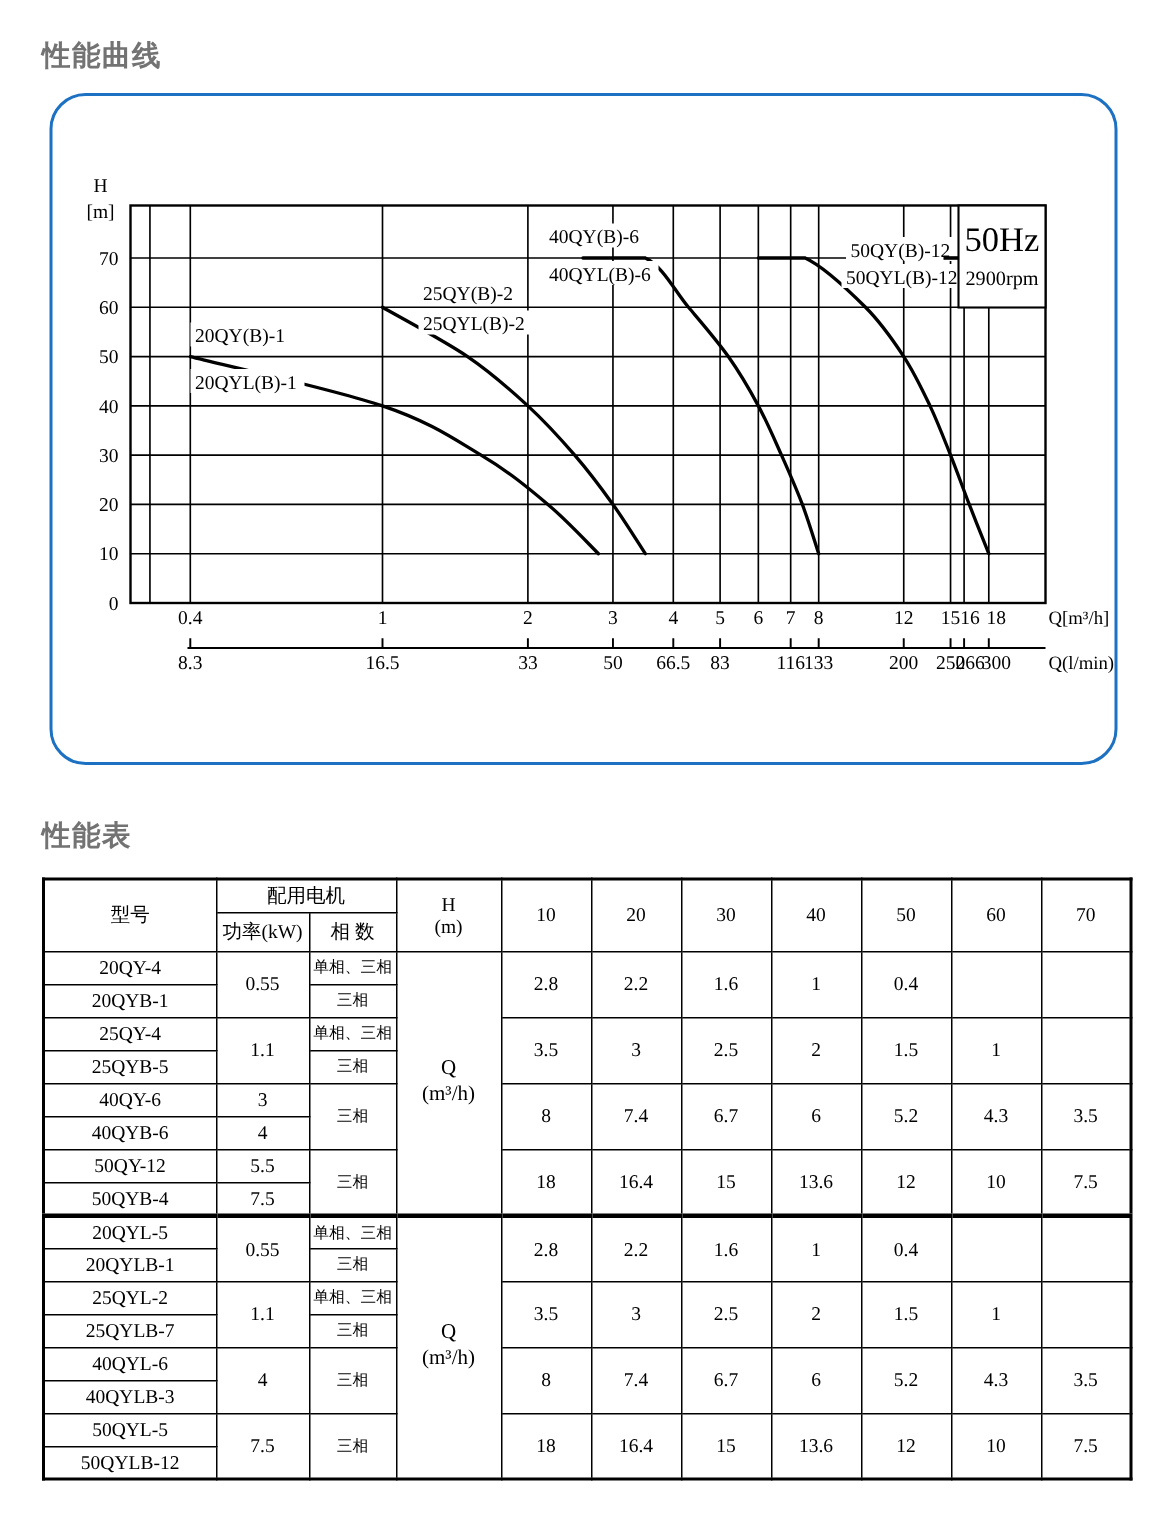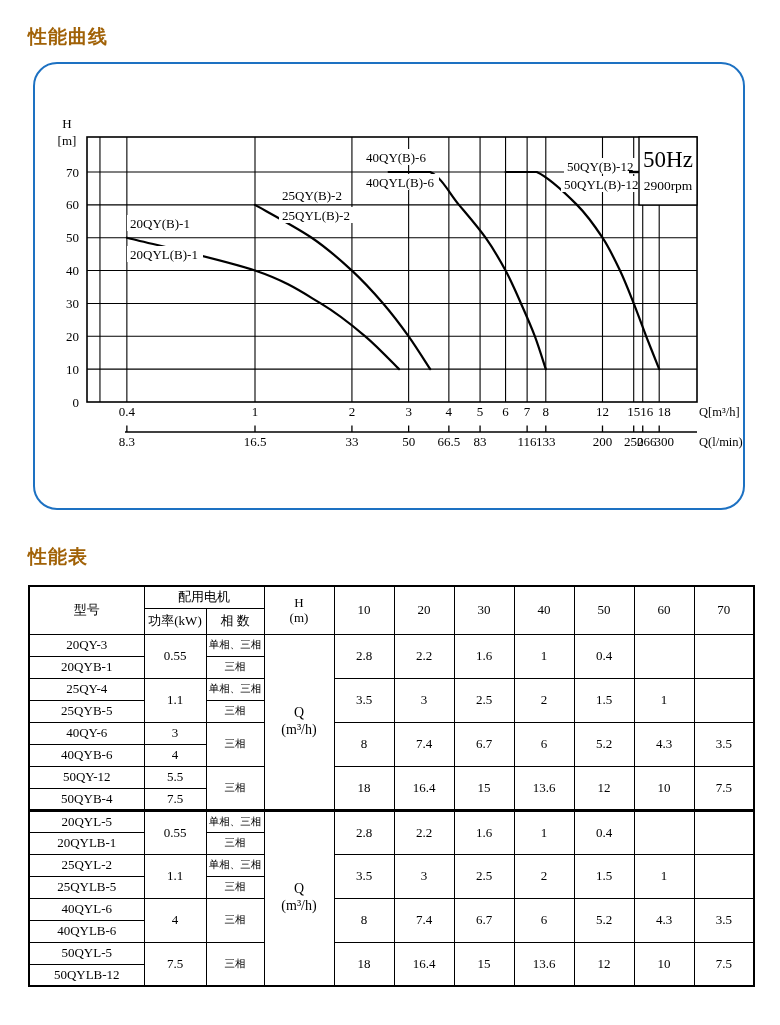--- a/index.html
+++ b/index.html
@@ -1,19 +1,19 @@
 <!DOCTYPE html>
 <html><head>
 <meta charset="utf-8">
 <style>
   html,body{margin:0;padding:0}
   body{width:780px;height:1025px;background:#fff;position:relative;color:#000;
        font-family:"Liberation Serif",serif;overflow:hidden}
   .sec-title{position:absolute;left:28px;font-family:Liberation Sans, sans-serif;
-       font-weight:bold;font-size:19px;letter-spacing:1px;color:#a16207}
+       font-weight:bold;font-size:19px;letter-spacing:1px;color:#737373}
   #curveTitle{top:24px}
   #tableTitle{top:544px}
   #curveBox{position:absolute;left:33px;top:62px;width:708px;height:444px;
        border:2px solid #1d71c2;border-radius:24px;background:#fff}
   #curveBox svg{position:absolute;left:0;top:0}
   svg text{font-family:"Liberation Serif",serif;fill:#000}
   table{position:absolute;left:28px;top:585px;width:725px;border-collapse:collapse;
        table-layout:fixed;border:2px solid #000}
   th,td{border:1px solid #000;text-align:center;vertical-align:middle;padding:0;
        font-weight:normal;font-size:13px;overflow:hidden}
@@ -177,21 +177,21 @@
       <th rowspan="2">60</th>
       <th rowspan="2">70</th>
     </tr>
     <tr>
       <th>功率(kW)</th>
       <th>相 数</th>
     </tr>
   </thead>
   <tbody>
       <tr>
-        <td class="model">20QY-3</td>
+        <td class="model">20QY-4</td>
         <td rowspan="2">0.55</td>
         <td class="phase">单相、三相</td>
         <td rowspan="8" class="qcell">
           <div>Q</div>
           <div>(m³/h)</div>
         </td>
         <td rowspan="2">2.8</td>
         <td rowspan="2">2.2</td>
         <td rowspan="2">1.6</td>
         <td rowspan="2">1</td>
@@ -277,37 +277,37 @@
         <td class="phase">单相、三相</td>
         <td rowspan="2">3.5</td>
         <td rowspan="2">3</td>
         <td rowspan="2">2.5</td>
         <td rowspan="2">2</td>
         <td rowspan="2">1.5</td>
         <td rowspan="2">1</td>
         <td rowspan="2"></td>
       </tr>
       <tr>
-        <td class="model">25QYLB-5</td>
+        <td class="model">25QYLB-7</td>
         <td class="phase">三相</td>
       </tr>
       <tr>
         <td class="model">40QYL-6</td>
         <td rowspan="2">4</td>
         <td rowspan="2" class="phase">三相</td>
         <td rowspan="2">8</td>
         <td rowspan="2">7.4</td>
         <td rowspan="2">6.7</td>
         <td rowspan="2">6</td>
         <td rowspan="2">5.2</td>
         <td rowspan="2">4.3</td>
         <td rowspan="2">3.5</td>
       </tr>
       <tr>
-        <td class="model">40QYLB-6</td>
+        <td class="model">40QYLB-3</td>
       </tr>
       <tr>
         <td class="model">50QYL-5</td>
         <td rowspan="2">7.5</td>
         <td rowspan="2" class="phase">三相</td>
         <td rowspan="2">18</td>
         <td rowspan="2">16.4</td>
         <td rowspan="2">15</td>
         <td rowspan="2">13.6</td>
         <td rowspan="2">12</td>

